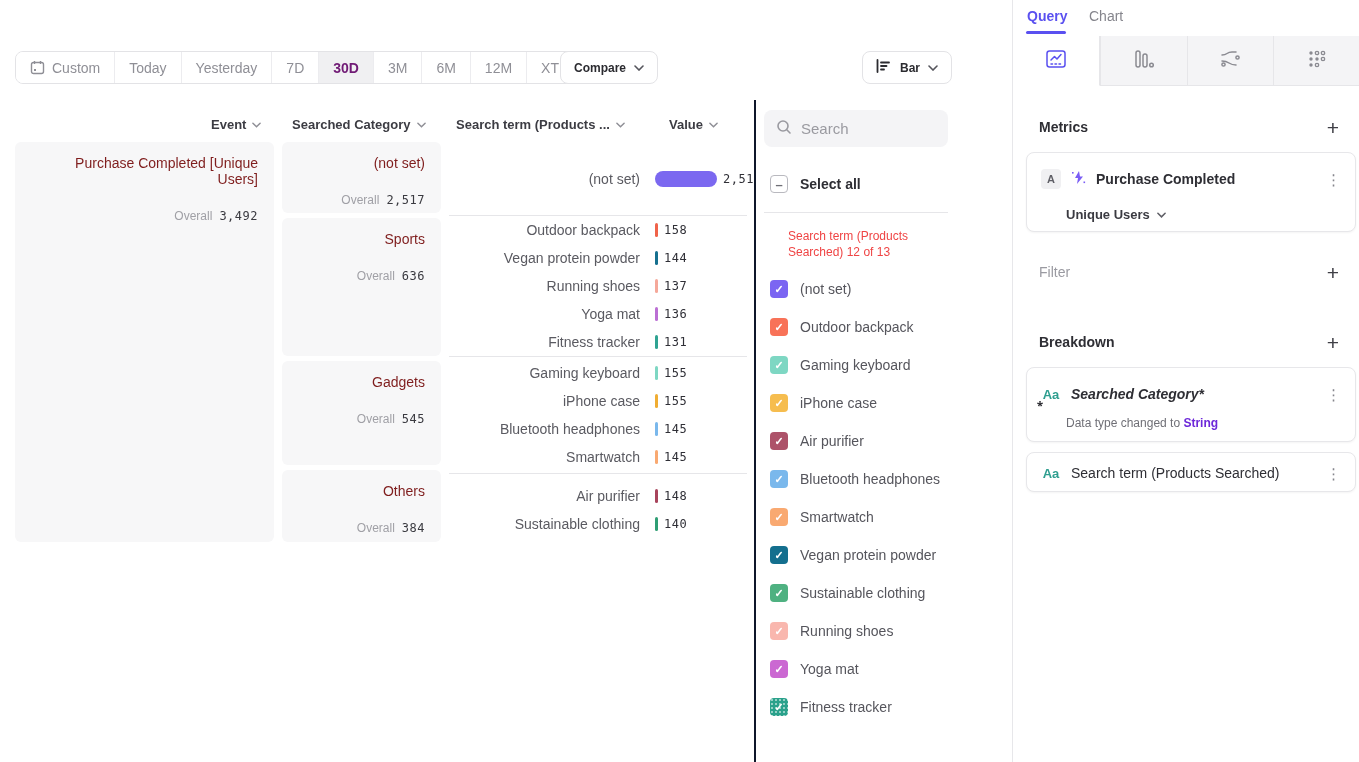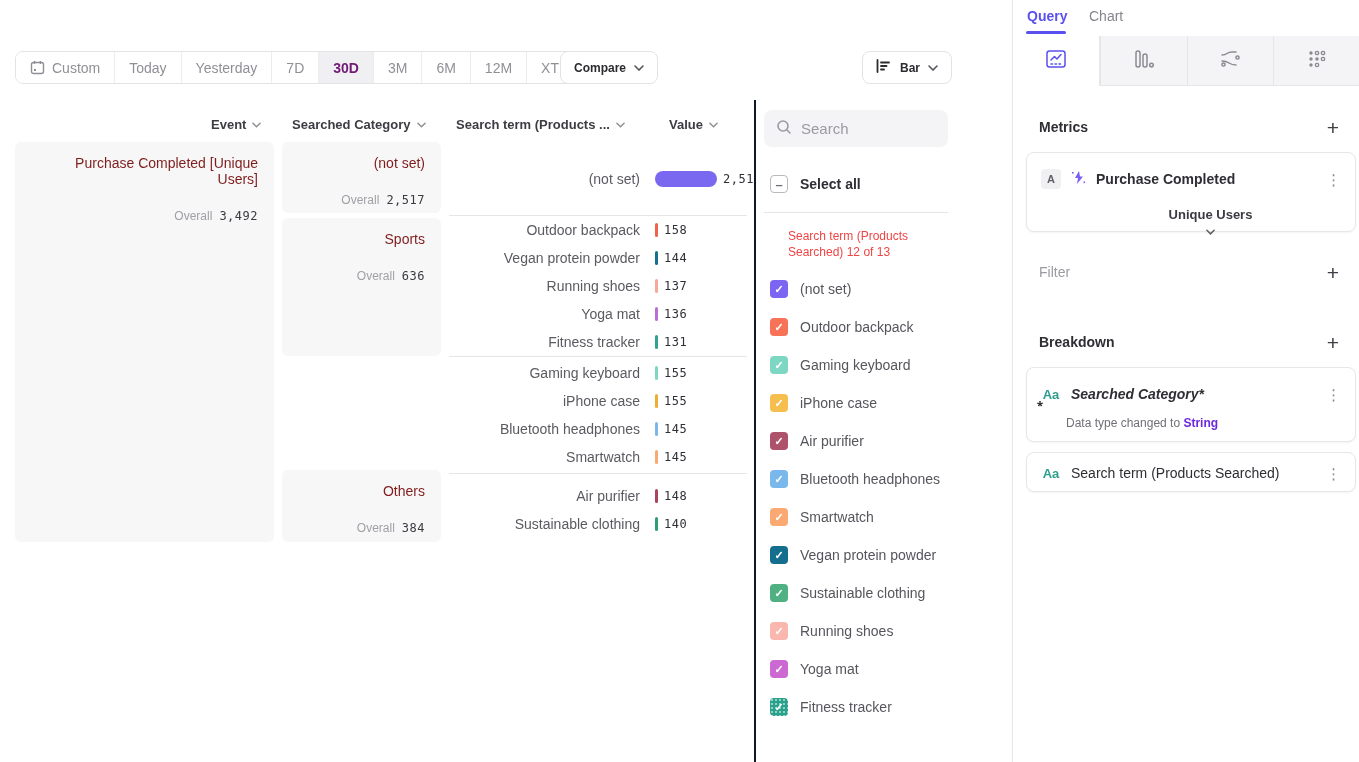--- a/index.html
+++ b/index.html
@@ -89,21 +89,21 @@
   .sb-section-hdr.muted .ttl { font-weight:400; color:#9a9aa1; }
   .plus-btn { position:absolute; right:20px; font-size:21px; font-weight:300; color:#3f3f46; cursor:pointer; line-height:1; }
   .sb-card { position:absolute; left:13px; width:330px; background:#fff; border:1px solid #e7e7ea;
     border-radius:8px; box-shadow:0 1px 2px rgba(30,30,40,.05); cursor:pointer; }
   .card-line { display:flex; align-items:center; gap:10px; padding:0 14px; }
   .kebab { margin-left:auto; color:#85858c; font-size:15px; letter-spacing:0; line-height:1; }
   .a-badge { width:20px; height:20px; border-radius:4px; background:#f0f0f2; color:#5f5f66; font-size:11px;
     font-weight:600; display:flex; align-items:center; justify-content:center; flex:none; }
   .metric-title { font-size:14px; font-weight:700; color:#2e2e34; }
   .unit-row { display:flex; align-items:center; gap:7px; margin:10px 0 0 39px; font-size:13px; font-weight:700;
-    color:#3a3a41; cursor:pointer;flex-direction:column; }
+    color:#3a3a41; cursor:pointer; }
   .unit-row .chev { color:#5f5f66; }
   .aa-icon { position:relative; width:20px; font-size:13px; font-weight:700; color:#2e9e8f; flex:none; text-align:center; }
   .aa-icon .ast { position:absolute; left:-4px; bottom:-5px; font-size:11px; color:#2e2e34; font-style:normal; }
   .bd-title { font-size:14px; font-weight:700; font-style:italic; color:#2e2e34; }
   .bd-sub { margin:6px 0 0 39px; font-size:12px; color:#6f6f76; }
   .bd-sub b { color:#6d28d9; }
   .bd2-title { font-size:14px; font-weight:500; color:#2e2e34; font-style:normal; }
 </style>
 </head>
 <body>
@@ -217,20 +217,24 @@
   </div>
 
   <div class="block cat-block" style="top:142px;height:71px">
     <div class="b-title">(not set)</div>
     <div class="b-overall"><span>Overall</span><span class="num mono">2,517</span></div>
   </div>
   <div class="block cat-block" style="top:218px;height:138px">
     <div class="b-title">Sports</div>
     <div class="b-overall"><span>Overall</span><span class="num mono">636</span></div>
   </div>
+  <div class="block cat-block" style="top:361px;height:104px">
+    <div class="b-title">Gadgets</div>
+    <div class="b-overall"><span>Overall</span><span class="num mono">545</span></div>
+  </div>
   <div class="block cat-block" style="top:470px;height:72px">
     <div class="b-title">Others</div>
     <div class="b-overall"><span>Overall</span><span class="num mono">384</span></div>
   </div>
 
   <div id="rows">
     <div class="trow big">
       <div class="t-label">(not set)</div>
       <div class="t-bar-cell">
           <span class="bigbar" style="background-color: rgb(123, 104, 240);"></span>

